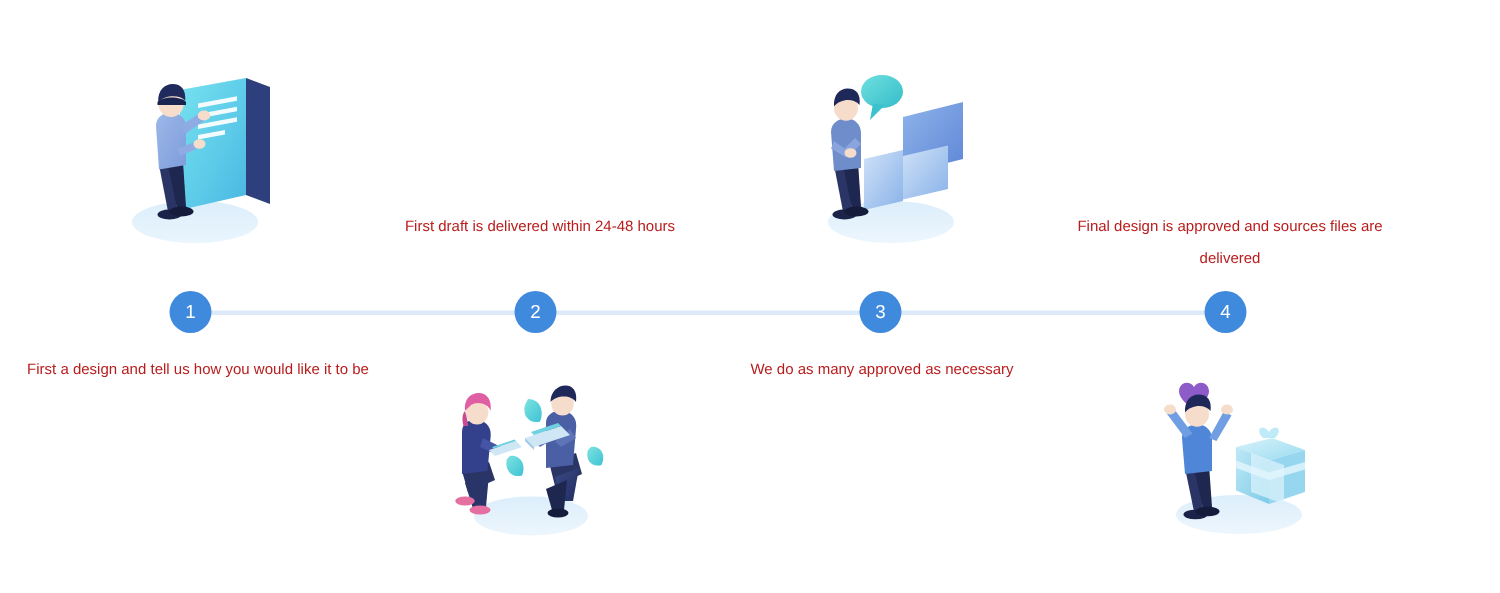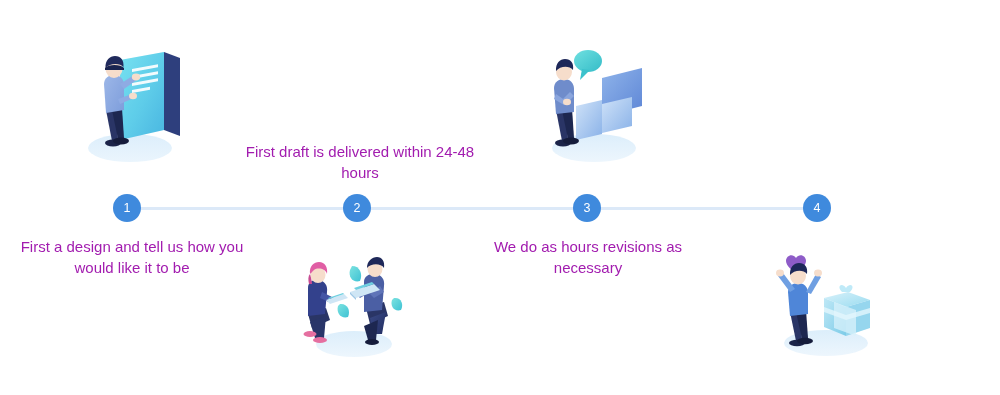--- a/index.html
+++ b/index.html
@@ -51,22 +51,22 @@
   }
   .step-marker.m1 { left: 113px; top: 194px; }
   .step-marker.m2 { left: 343px; top: 194px; }
   .step-marker.m3 { left: 573px; top: 194px; }
   .step-marker.m4 { left: 803px; top: 194px; }
 
   
   .step-caption {
     position: absolute;
     text-align: center;
-    color: #a21caf;
-    font-size: 15px;
+    color: #b91c1c;
+    font-size: 10px;
     line-height: 21px;
     font-family: "Liberation Sans", sans-serif;
   }
   .cap1 { left: 17px;  top: 236px; width: 230px; }
   .cap2 { left: 242px; top: 141px; width: 236px; }
   .cap3 { left: 472px; top: 236px; width: 232px; }
   .cap4 { left: 702px; top: 141px; width: 236px; }
 
   
   .illustration {
@@ -290,15 +290,16 @@
     </svg>
   </div>
 
   <div class="step-marker m1">1</div>
   <div class="step-marker m2">2</div>
   <div class="step-marker m3">3</div>
   <div class="step-marker m4">4</div>
 
   <div class="step-caption cap1">First a design and tell us how you would like it to be</div>
   <div class="step-caption cap2">First draft is delivered within 24-48 hours</div>
-  <div class="step-caption cap3">We do as hours revisions as necessary</div>
+  <div class="step-caption cap3">We do as many approved as necessary</div>
+  <div class="step-caption cap4">Final design is approved and sources files are delivered</div>
 
 </div>
 
 </body></html>

